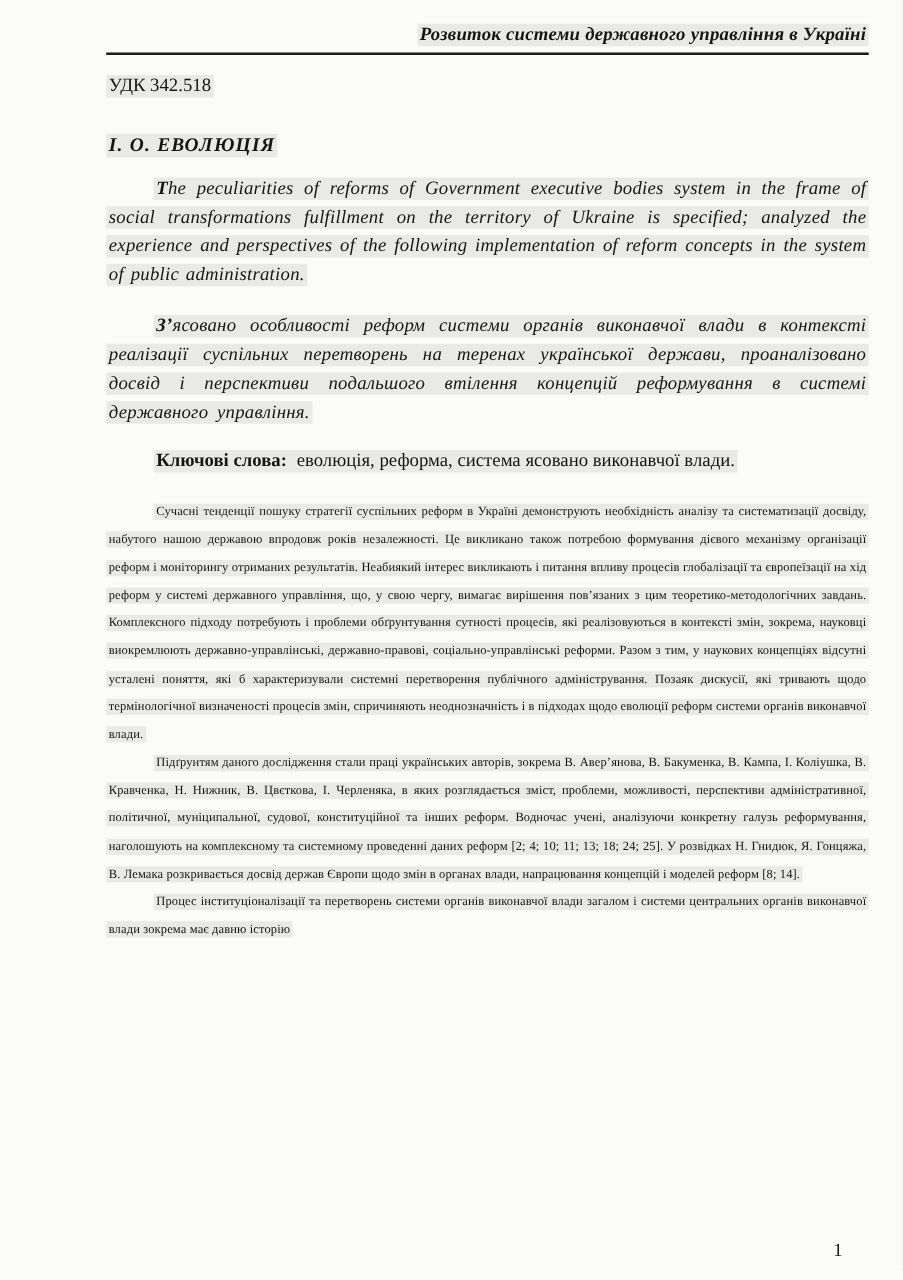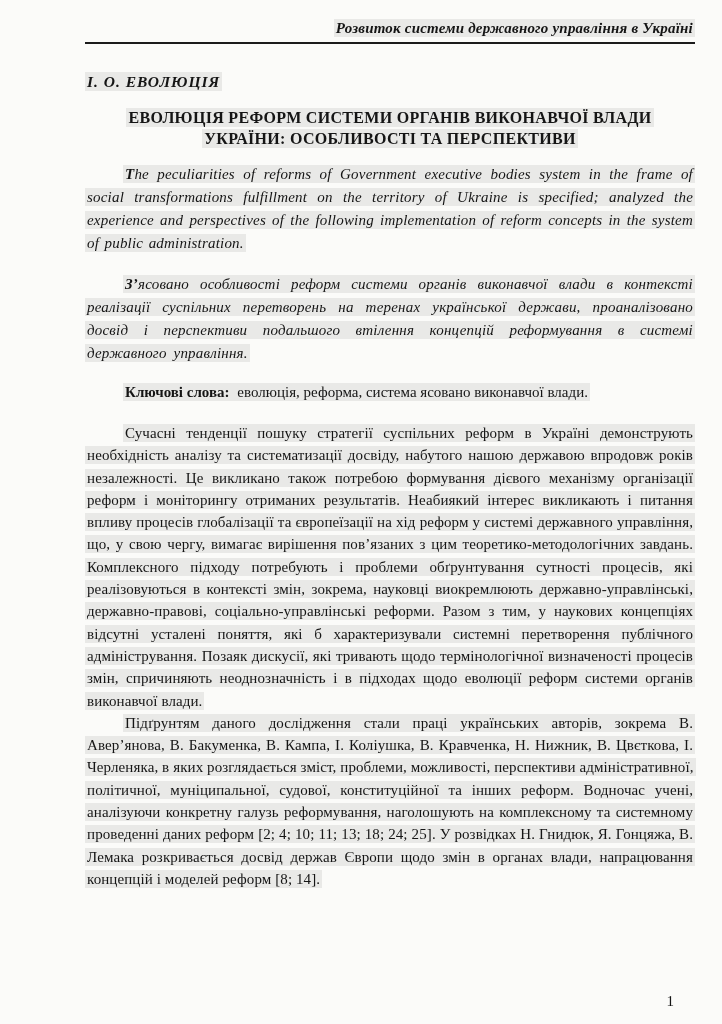--- a/index.html
+++ b/index.html
@@ -78,21 +78,21 @@
   .keywords {
     margin-top: 16px;
     font-size: 15px;
     text-indent: 38px;
     line-height: 23px;
   }
   .kw-label { font-weight: bold; text-align: center; }
 
   .body-block { margin-top: 18px; }
   .body-par {
-    font-size: 15px;
+    font-size: 10px;
     line-height: 22.3px;
     text-align: justify;
     text-indent: 38px;
     letter-spacing: 0.1px;
   }
 
   .page-number {
     position: absolute;
     right: 48px;
     bottom: 14px;
@@ -104,36 +104,36 @@
 
 <div class="page">
 
   <header>
     <div class="running-head-text">
       <span class="scan">Розвиток системи державного управління в Україні</span>
     </div>
     <div class="header-rule"></div>
   </header>
 
+  <div class="udk">
+    <span class="scan">УДК 342.518</span>
+  </div>
 
   <div class="author">
     <span class="scan">І. О. ЕВОЛЮЦІЯ</span>
   </div>
 
-  <h1 class="title">
-    <span class="scan">ЕВОЛЮЦІЯ РЕФОРМ СИСТЕМИ ОРГАНІВ ВИКОНАВЧОЇ ВЛАДИ</span><br>
-    <span class="scan">УКРАЇНИ: ОСОБЛИВОСТІ ТА ПЕРСПЕКТИВИ</span>
-  </h1>
 
   <p class="abstract en"><span class="scan">The peculiarities of reforms of Government executive bodies system in the frame of social transformations fulfillment on the territory of Ukraine is specified; analyzed the experience and perspectives of the following implementation of reform concepts in the system of public administration.</span></p>
 
   <p class="abstract uk"><span class="scan">З’ясовано особливості реформ системи органів виконавчої влади в контексті реалізації суспільних перетворень на теренах української держави, проаналізовано досвід і перспективи подальшого втілення концепцій реформування в системі державного управління.</span></p>
 
   <p class="keywords"><span class="scan kw-label">Ключові слова:</span><span class="scan kw-text"> еволюція, реформа, система ясовано виконавчої влади.</span></p>
 
   <div class="body-block">
     <p class="body-par"><span class="scan">Сучасні тенденції пошуку стратегії суспільних реформ в Україні демонструють необхідність аналізу та систематизації досвіду, набутого нашою державою впродовж років незалежності. Це викликано також потребою формування дієвого механізму організації реформ і моніторингу отриманих результатів. Неабиякий інтерес викликають і питання впливу процесів глобалізації та європеїзації на хід реформ у системі державного управління, що, у свою чергу, вимагає вирішення пов’язаних з цим теоретико-методологічних завдань. Комплексного підходу потребують і проблеми обґрунтування сутності процесів, які реалізовуються в контексті змін, зокрема, науковці виокремлюють державно-управлінські, державно-правові, соціально-управлінські реформи. Разом з тим, у наукових концепціях відсутні усталені поняття, які б характеризували системні перетворення публічного адміністрування. Позаяк дискусії, які тривають щодо термінологічної визначеності процесів змін, спричиняють неоднозначність і в підходах щодо еволюції реформ системи органів виконавчої влади.</span></p>
     <p class="body-par"><span class="scan">Підґрунтям даного дослідження стали праці українських авторів, зокрема В. Авер’янова, В. Бакуменка, В. Кампа, І. Коліушка, В. Кравченка, Н. Нижник, В. Цвєткова, І. Черленяка, в яких розглядається зміст, проблеми, можливості, перспективи адміністративної, політичної, муніципальної, судової, конституційної та інших реформ. Водночас учені, аналізуючи конкретну галузь реформування, наголошують на комплексному та системному проведенні даних реформ [2; 4; 10; 11; 13; 18; 24; 25]. У розвідках Н. Гнидюк, Я. Гонцяжа, В. Лемака розкривається досвід держав Європи щодо змін в органах влади, напрацювання концепцій і моделей реформ [8; 14].</span></p>
+    <p class="body-par"><span class="scan">Процес інституціоналізації та перетворень системи органів виконавчої влади загалом і системи центральних органів виконавчої влади зокрема має давню історію</span></p>
   </div>
 
   <div class="page-number">1</div>
 
 </div>
 
 </body></html>

